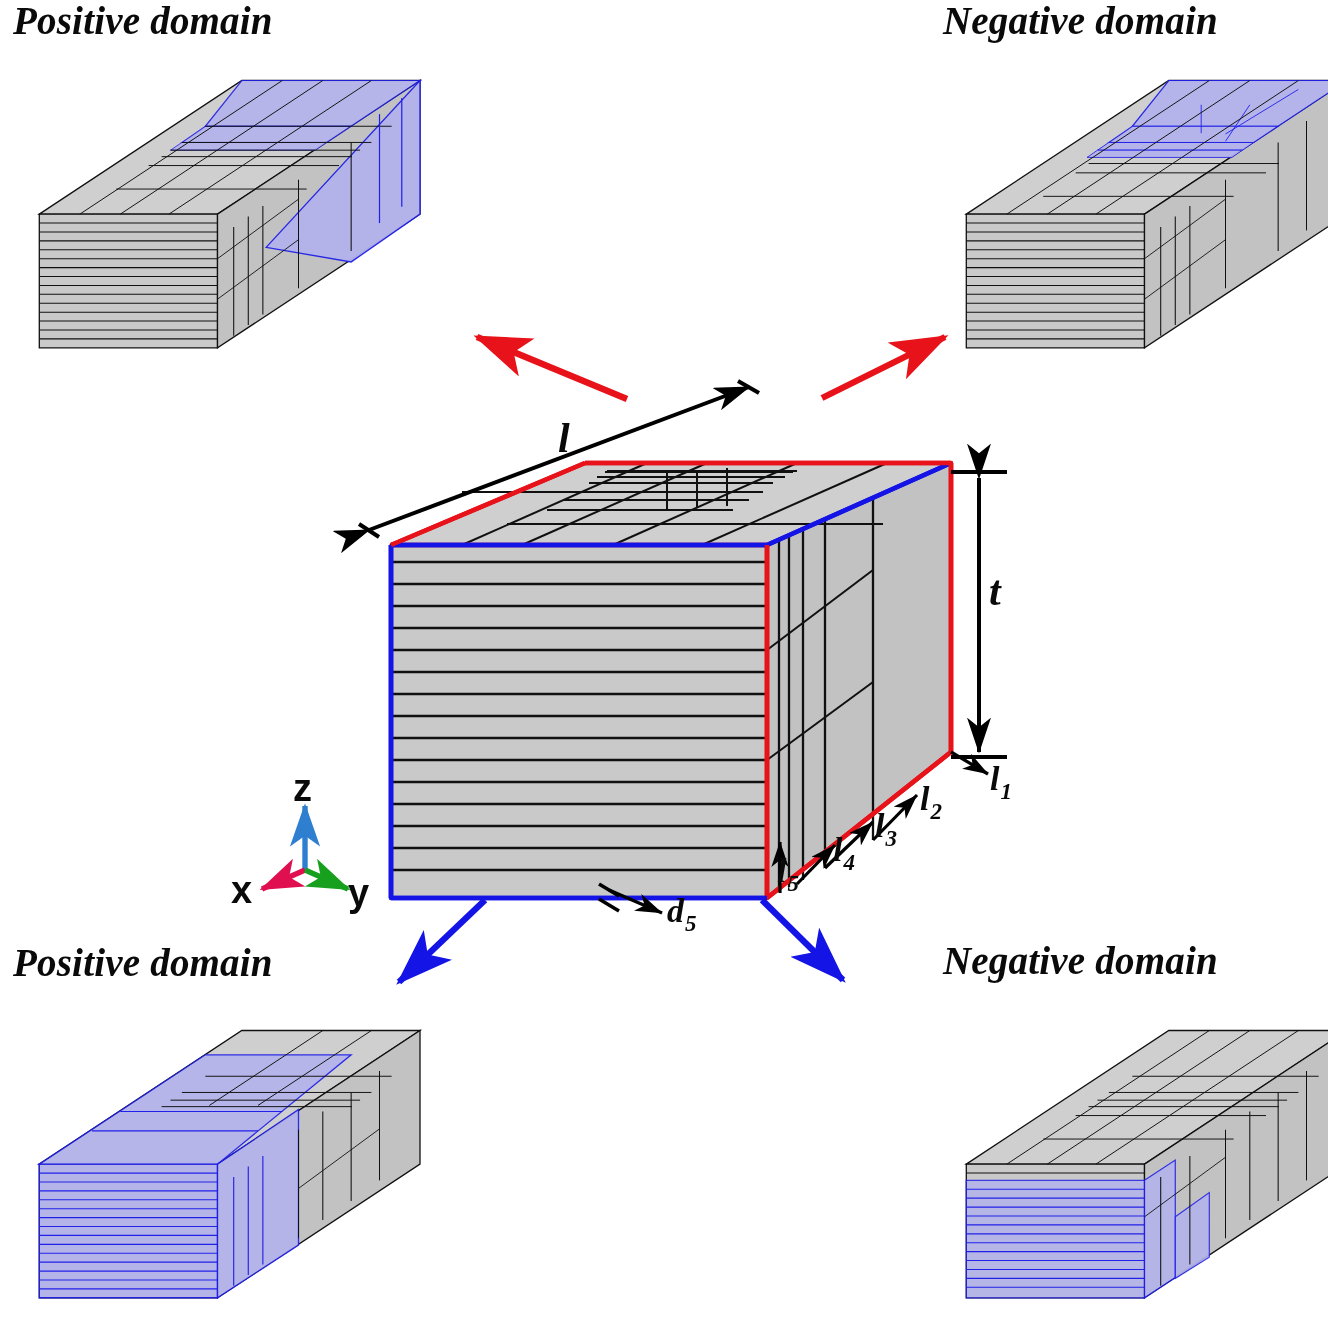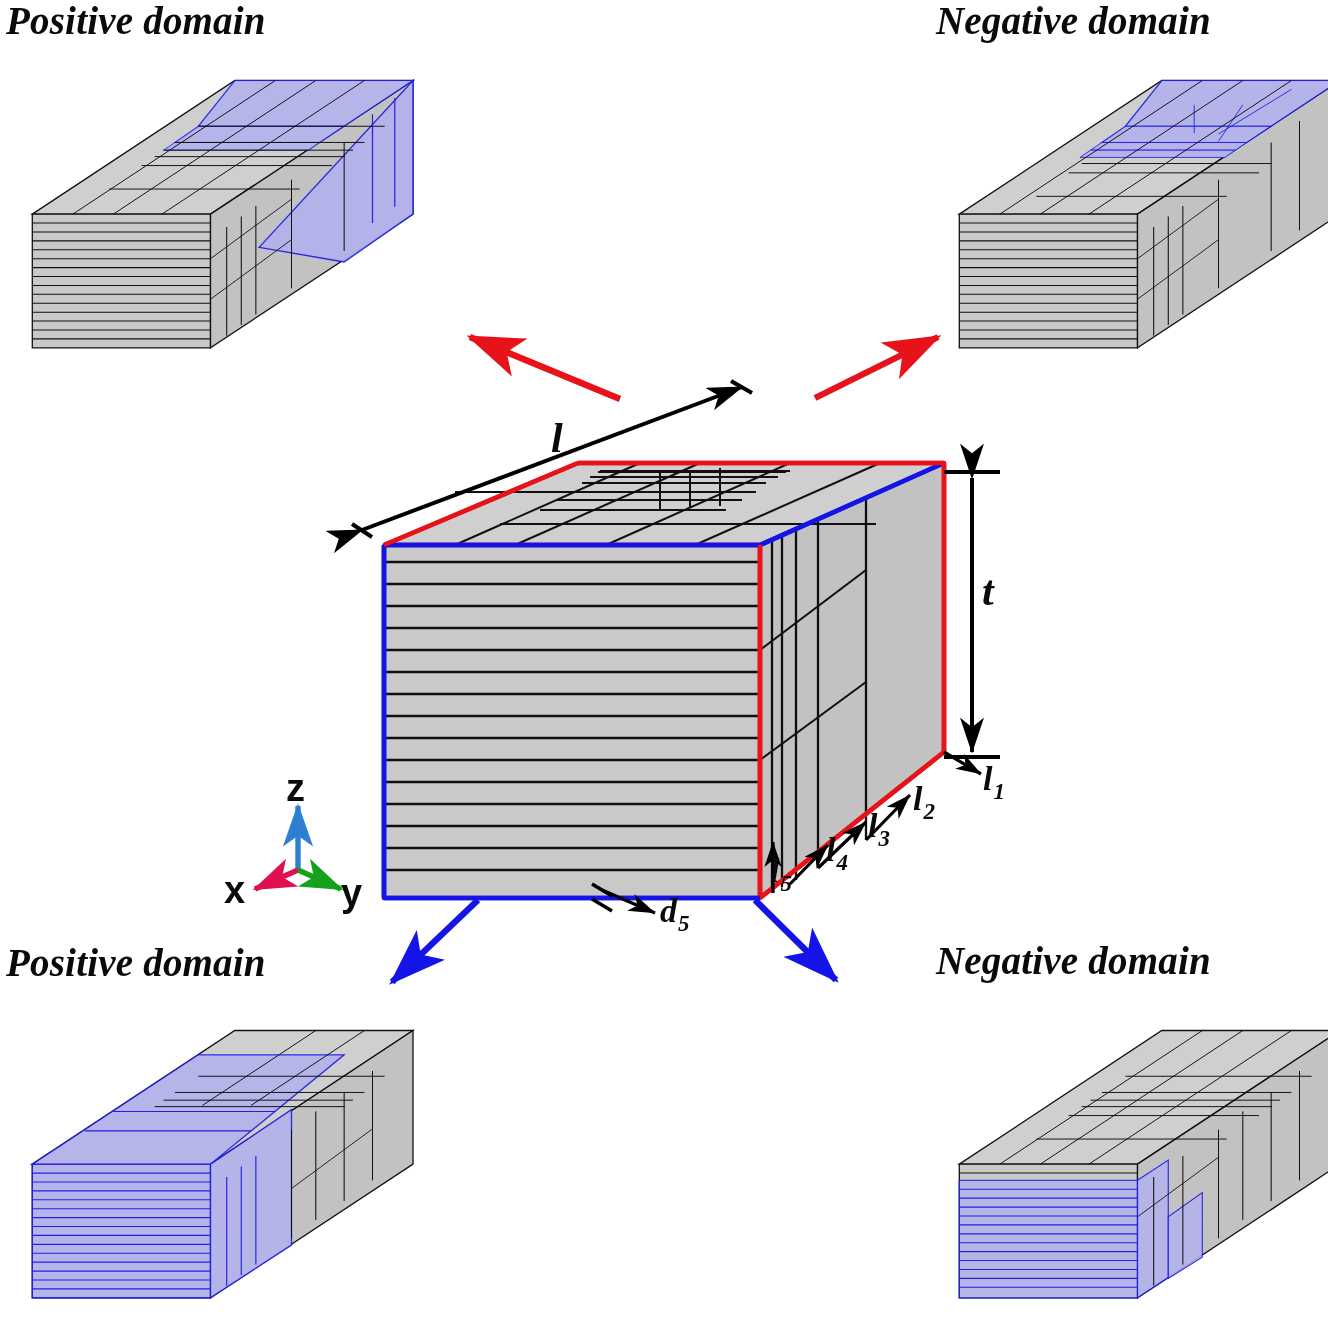--- a/index.html
+++ b/index.html
@@ -1,18 +1,18 @@
 <!DOCTYPE html>
 <html><head>
 <meta charset="utf-8">
 <style>
   html,body{margin:0;padding:0;background:#ffffff;}
   body{width:1328px;height:1326px;position:relative;overflow:hidden;
        font-family:"Liberation Serif",serif;}
-  #stage{position:absolute;left:0;top:0;width:1215px;height:1326px;}
+  #stage{position:absolute;left:7px;top:0;width:1215px;height:1326px;}
   .title{position:absolute;font-family:"Liberation Serif",serif;font-style:italic;
          font-weight:700;font-size:39px;color:#0a0a0a;white-space:nowrap;letter-spacing:.2px;}
   #t-tl{left:6px;  top:-2px;}
   #t-tr{left:936px;top:-2px;}
   #t-bl{left:6px;  top:940px;}
   #t-br{left:936px;top:938px;}
   svg{position:absolute;left:0;top:0;}
   .lbl{font-family:"Liberation Serif",serif;font-style:italic;font-weight:700;
        fill:#0a0a0a;}
   .lbl-big{font-size:42px;}

